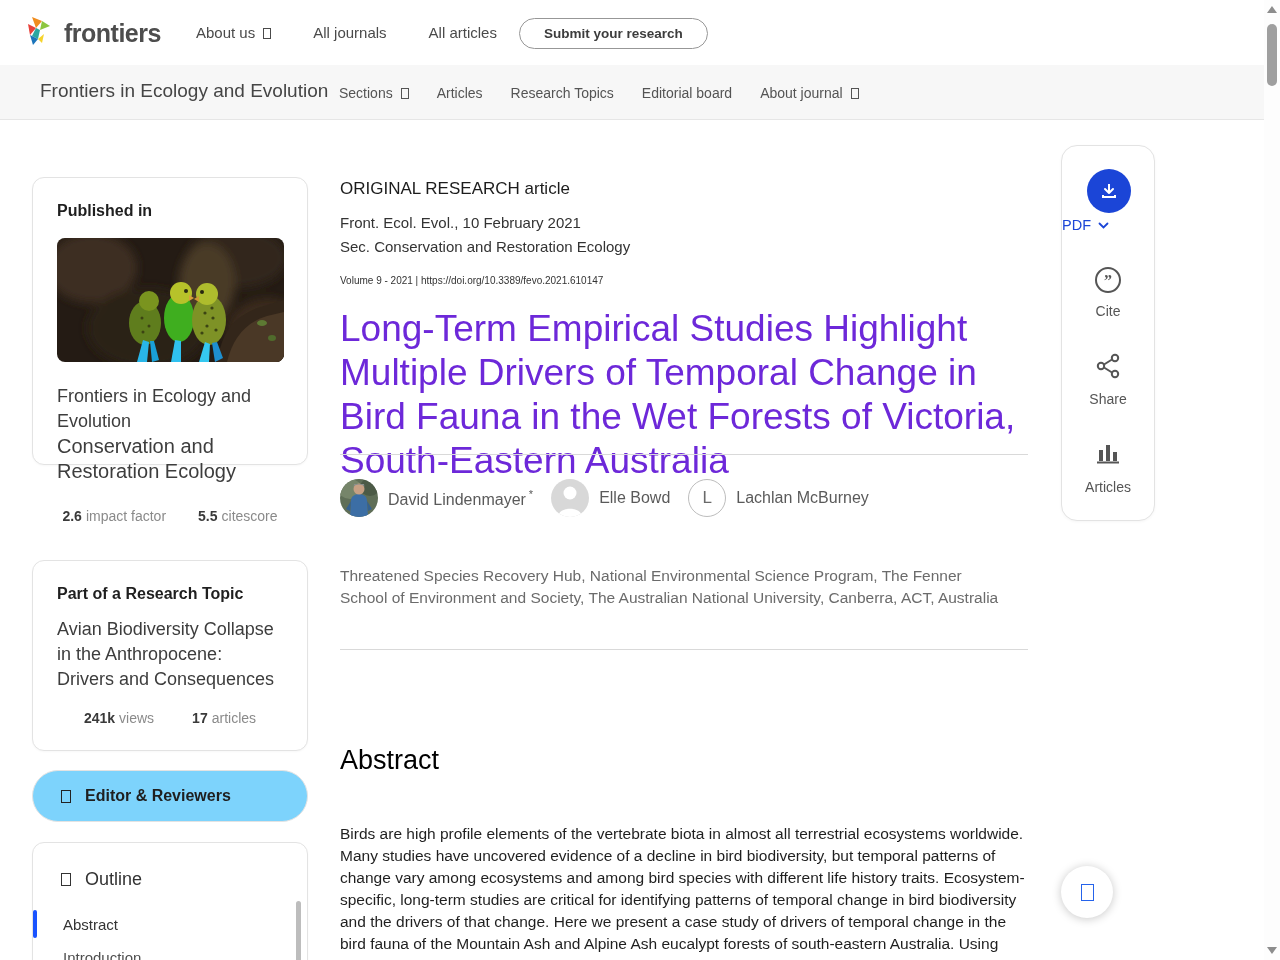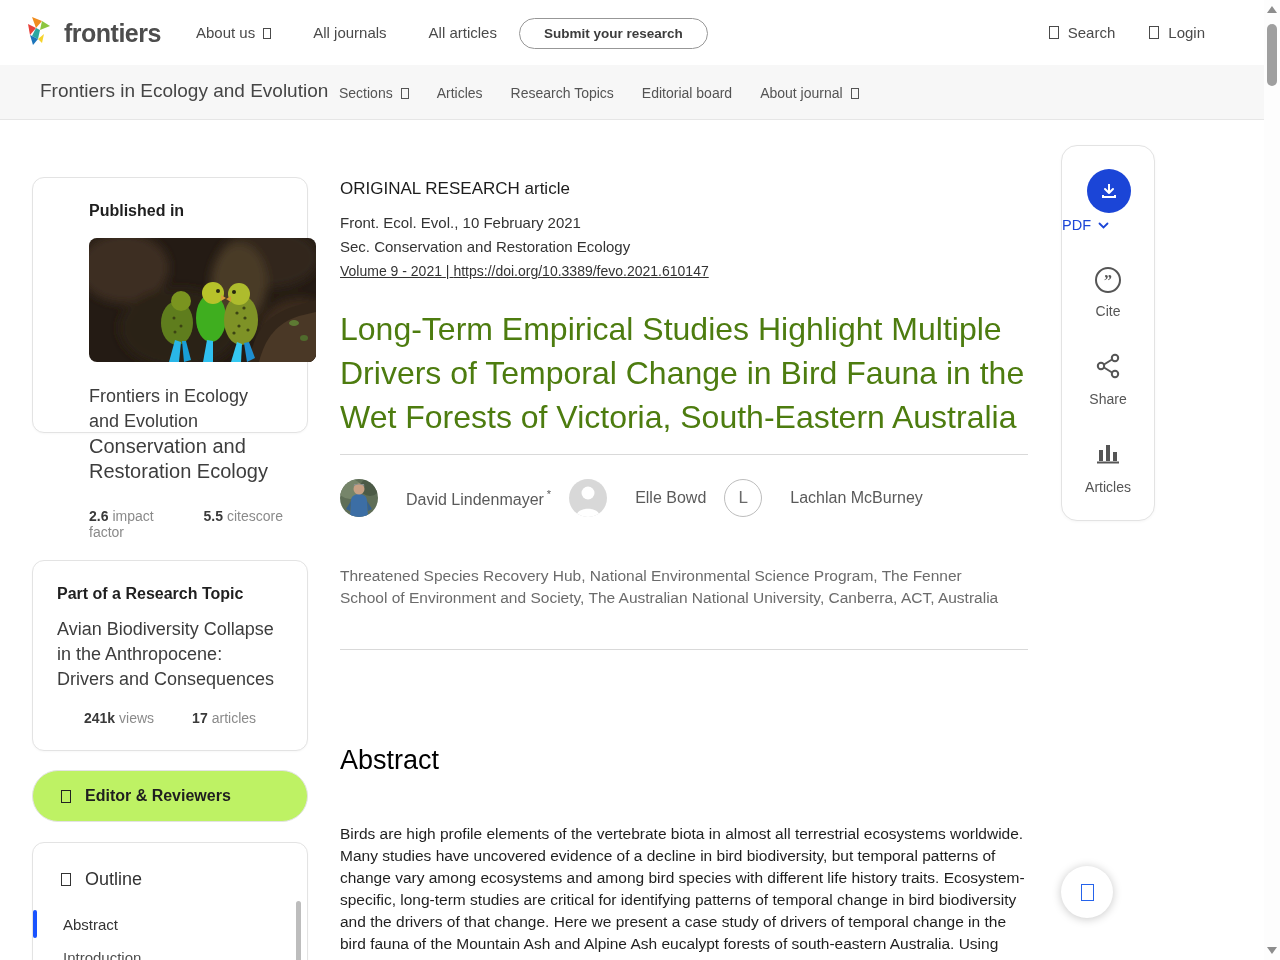--- a/index.html
+++ b/index.html
@@ -32,42 +32,42 @@
   .card-pad { padding:24px; }
   .card-h { font-size:16px; font-weight:bold; color:#1f1f1f; }
   .cover-img { width:227px; height:124px; border-radius:8px; display:block; margin-top:18px; }
   .journal-name { font-size:18px; line-height:25px; color:#3d3d3d; margin-top:22px; cursor:pointer; }
   .journal-sec  { font-size:20px; line-height:25px; color:#3d3d3d; cursor:pointer; }
   .stats { display:flex; gap:32px; margin-top:24px; font-size:14px;justify-content:center; }
   .stat-v { font-weight:bold; color:#3a3a3a; }
   .stat-l { color:#8a8a8a; margin-left:4px; }
   .topic-title { font-size:18px; line-height:25px; color:#3d3d3d; margin-top:14px; cursor:pointer; }
   .pill-card { position:absolute; left:32px; width:276px; height:52px; border:1px solid #e3e3e3;
-    border-radius:26px; background:#bef264; display:flex; align-items:center; padding-left:28px; cursor:pointer; }
+    border-radius:26px; background:#7dd3fc; display:flex; align-items:center; padding-left:28px; cursor:pointer; }
   .pill-label { font-size:16px; font-weight:bold; color:#1f1f1f; }
   .outline-title-row { display:flex; align-items:center; gap:12px; padding:26px 0 0 28px; cursor:pointer; }
   .outline-title { font-size:18px; color:#333;text-align:right; }
   .outline-items { margin-top:18px; }
   .outline-item { position:relative; padding:8px 0 8px 30px; font-size:15px; color:#4f4f4f; cursor:pointer; }
   .outline-item.active { color:#333; }
   .outline-item.active::before { content:""; position:absolute; left:26px; top:2px; width:4px; height:28px; background:#1a53ff; border-radius:2px; margin-left:-26px; left:26px; }
   .outline-item.active::before { left:26px; }
   .outline-scroll { position:absolute; right:6px; top:58px; width:5px; height:95px; background:#bdbdbd; border-radius:3px; }
 
   
   .main { position:absolute; left:340px; top:177px; width:688px; }
   .type-label { position:absolute; top:2px; font-size:17px; color:#1c1c1c; }
   .meta1 { position:absolute; top:37px; font-size:15px; color:#333; }
   .meta2 { position:absolute; top:61px; font-size:15px; color:#333; }
-  .meta3 { position:absolute; top:86px; font-size:14px; color:#333;text-decoration:underline; }
+  .meta3 { position:absolute; top:98px; font-size:10px; color:#333; }
   .meta3 .doi { cursor:pointer; }
-  .art-title { position:absolute; top:130px; width:692px; font-size:32px; line-height:44px; font-weight:400; color:#4d7c0f; }
+  .art-title { position:absolute; top:130px; width:692px; font-size:37px; line-height:44px; font-weight:400; color:#6d28d9; }
   .hr1 { position:absolute; top:277px; width:688px; border-top:1px solid #d9d9d9; }
   .authors { position:absolute; top:302px; display:flex; align-items:center; gap:18px; }
-  .author { display:flex; align-items:center; gap:28px; cursor:pointer; }
+  .author { display:flex; align-items:center; gap:10px; cursor:pointer; }
   .avatar { width:38px; height:38px; border-radius:50%; overflow:hidden; flex:0 0 38px; }
   .avatar-initial { width:38px; height:38px; border-radius:50%; border:1px solid #bdbdbd; background:#fff;
     display:flex; align-items:center; justify-content:center; font-size:17px; color:#6a6a6a; }
   .author-name { font-size:16px; color:#5a5a5a; white-space:nowrap; }
   .author-mark { font-size:11px; color:#5a5a5a; vertical-align:7px; margin-left:3px; }
   .affil { position:absolute; top:388px; width:660px; font-size:15.5px; line-height:22px; color:#6b6b6b; }
   .hr2 { position:absolute; top:472px; width:688px; border-top:1px solid #d9d9d9; }
   .abstract-h { position:absolute; top:568px; font-size:27px; font-weight:400; color:#000; }
   .abstract-p { position:absolute; top:646px; width:688px; font-size:15.5px; line-height:22px; color:#1f1f1f; }
 
@@ -111,38 +111,34 @@
     <span class="brand-word">frontiers</span>
   </div>
   <div class="topnav-links">
     <span class="topnav-link"><span>About us</span><span class="caretbox"></span></span>
     <span class="topnav-link">All journals</span>
     <span class="topnav-link">All articles</span>
   </div>
   <div class="submit-btn">
     <span>Submit your research</span>
   </div>
-  <div class="topnav-right">
-    <span class="topnav-link"><span class="iconbox"></span><span>Search</span></span>
-    <span class="topnav-link"><span class="iconbox"></span><span>Login</span></span>
-  </div>
 </div>
 
 <div class="journalnav">
   <span class="journal-title">Frontiers in Ecology and Evolution</span>
   <div class="journal-links">
     <span class="journal-link"><span>Sections</span><span class="caretbox"></span></span>
     <span class="journal-link">Articles</span>
     <span class="journal-link">Research Topics</span>
     <span class="journal-link">Editorial board</span>
     <span class="journal-link"><span>About journal</span><span class="caretbox"></span></span>
   </div>
 </div>
 
-<div class="card" style="top:177px; height:256px;padding-left:32px;">
+<div class="card" style="top:177px; height:288px;">
   <div class="card-pad">
     <div class="card-h">Published in</div>
     <svg class="cover-img" viewBox="0 0 227 124" preserveAspectRatio="none">
       <defs>
           <filter id="blur1">
             <feGaussianBlur stdDeviation="5"></feGaussianBlur>
           </filter>
         </defs>
       <rect width="227" height="124" fill="#241b14"></rect>
       <g filter="url(#blur1)">

